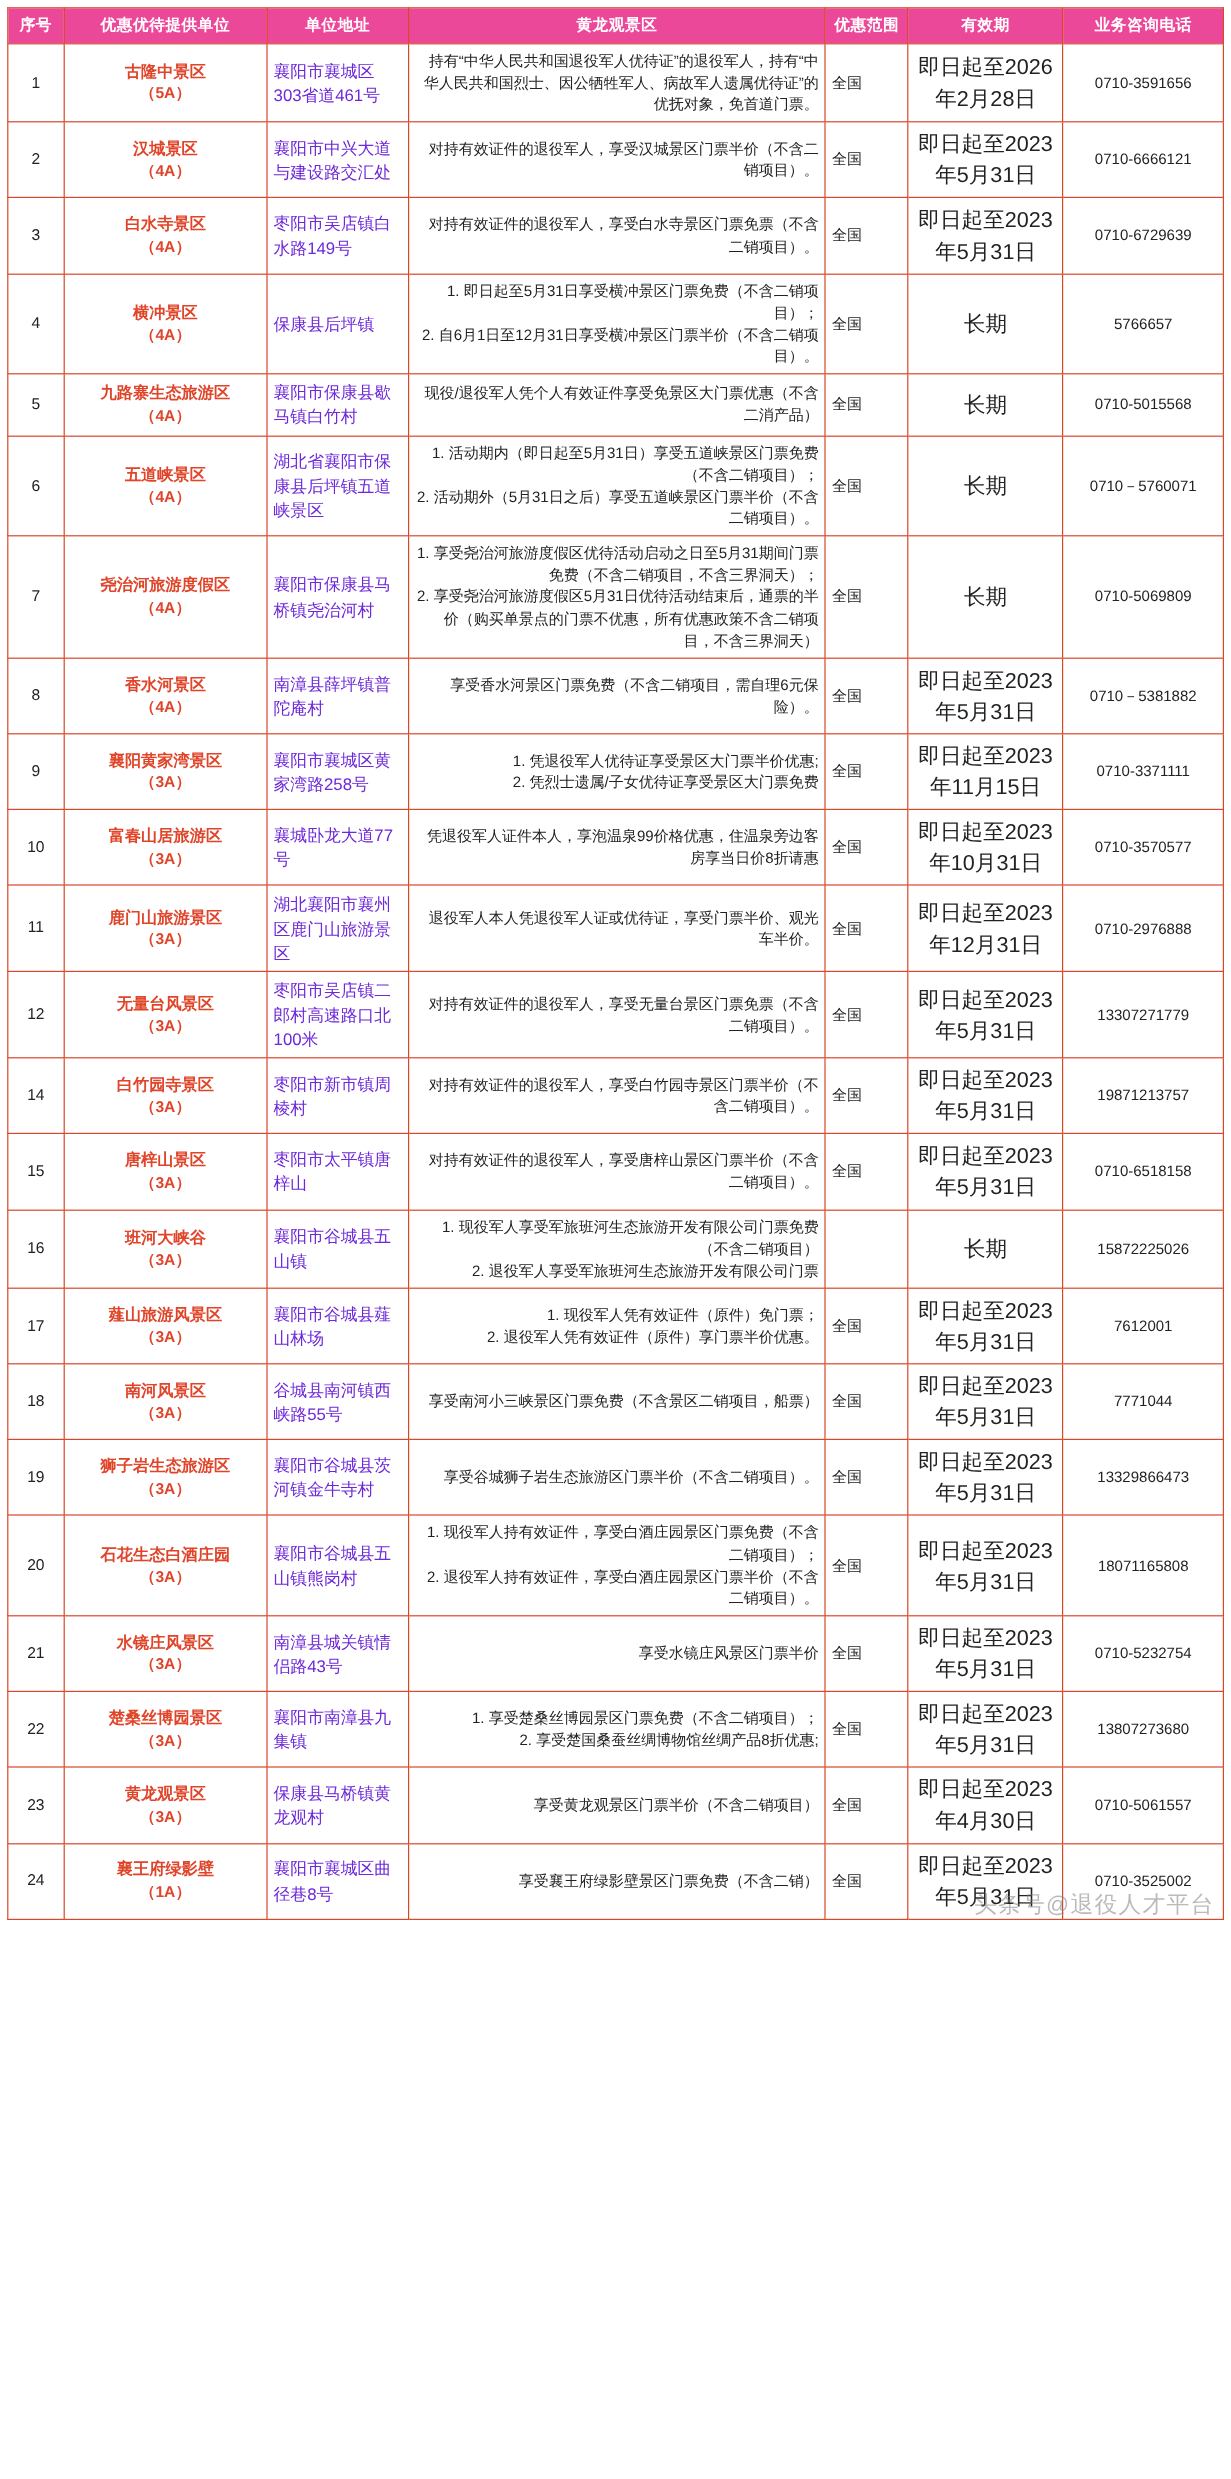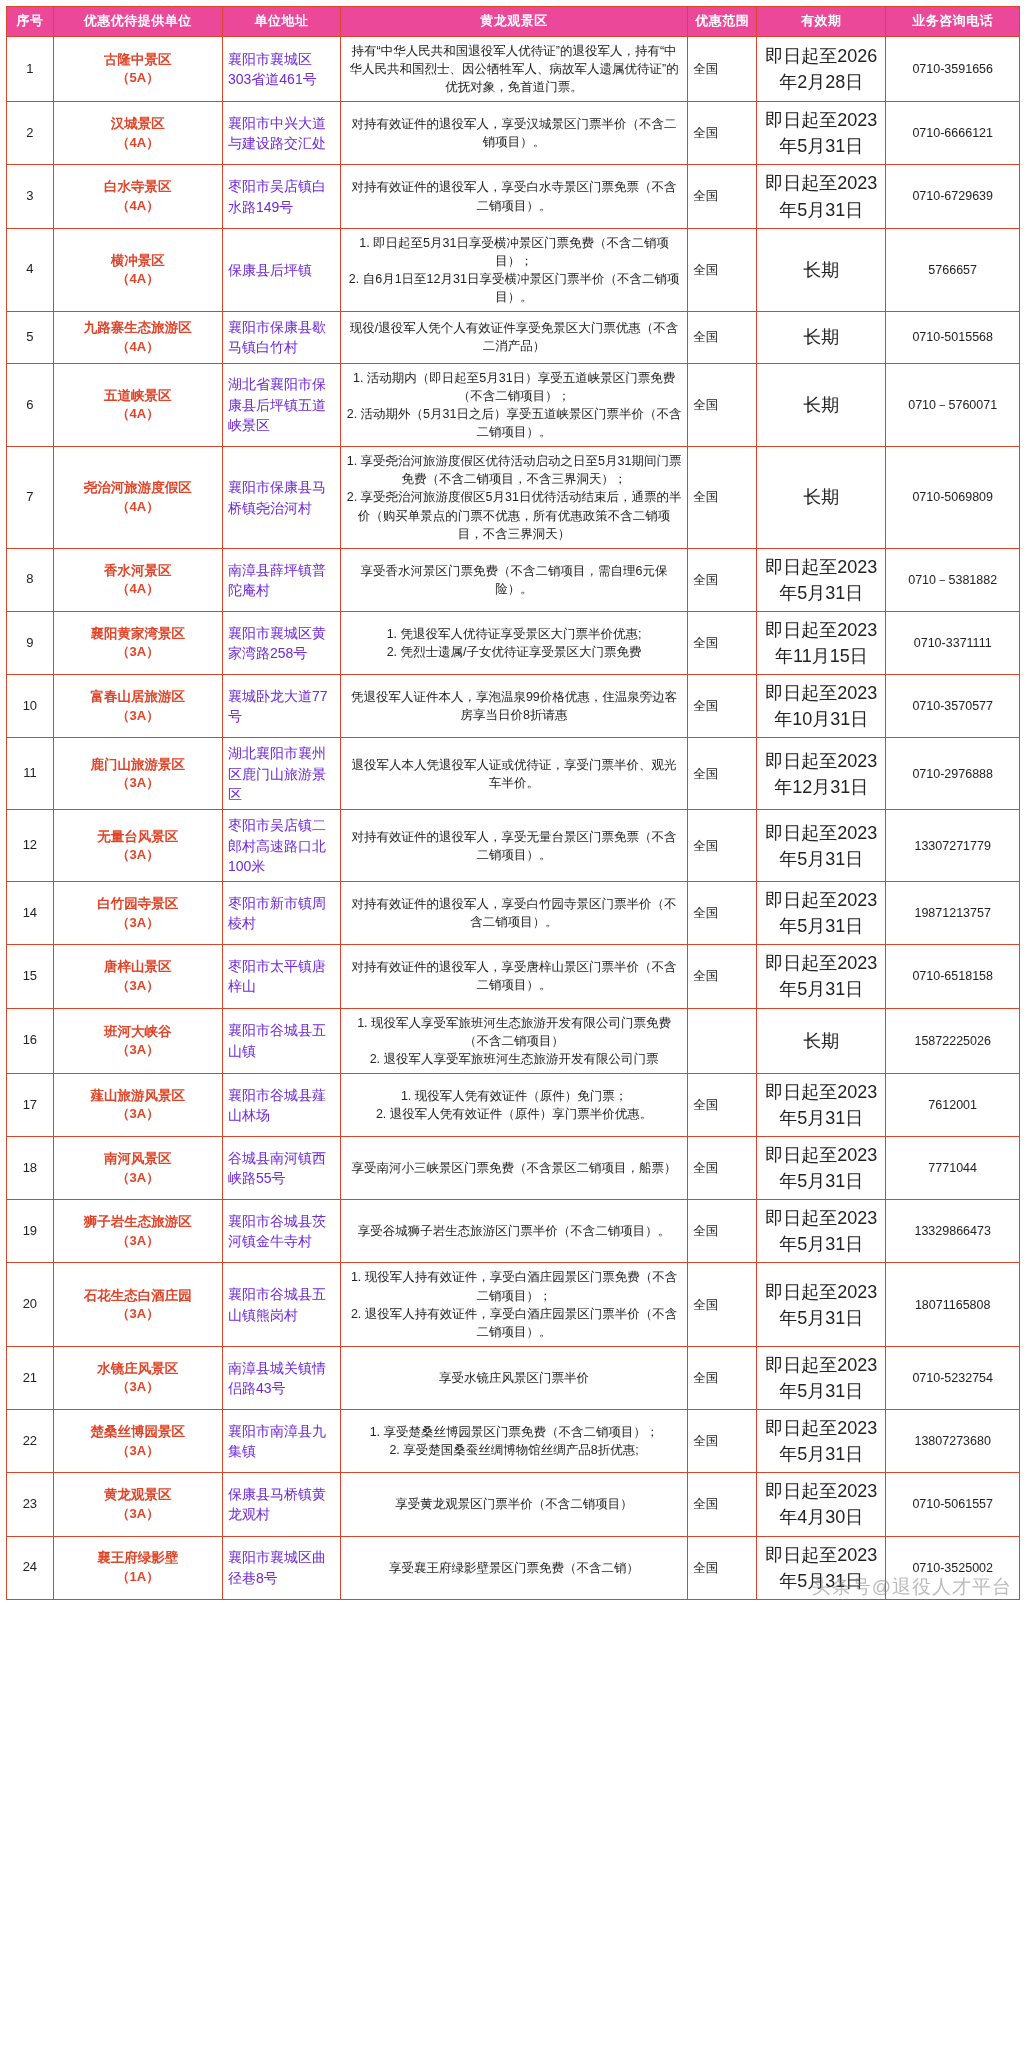--- a/index.html
+++ b/index.html
@@ -64,21 +64,21 @@
   td.unit .lvl {
     display: block;
     font-size: 13px;
   }
   td.addr {
     text-align: left;
     font-size: 14px;
     color: #6d28d9;
   }
   td.content {
-    text-align: center;
+    text-align: right;
     font-size: 12.5px;
     color: #222;
   }
   td.scope {
     text-align: left;
     font-size: 12.5px;
   }
   td.valid {
     text-align: center;
     font-size: 18px;

